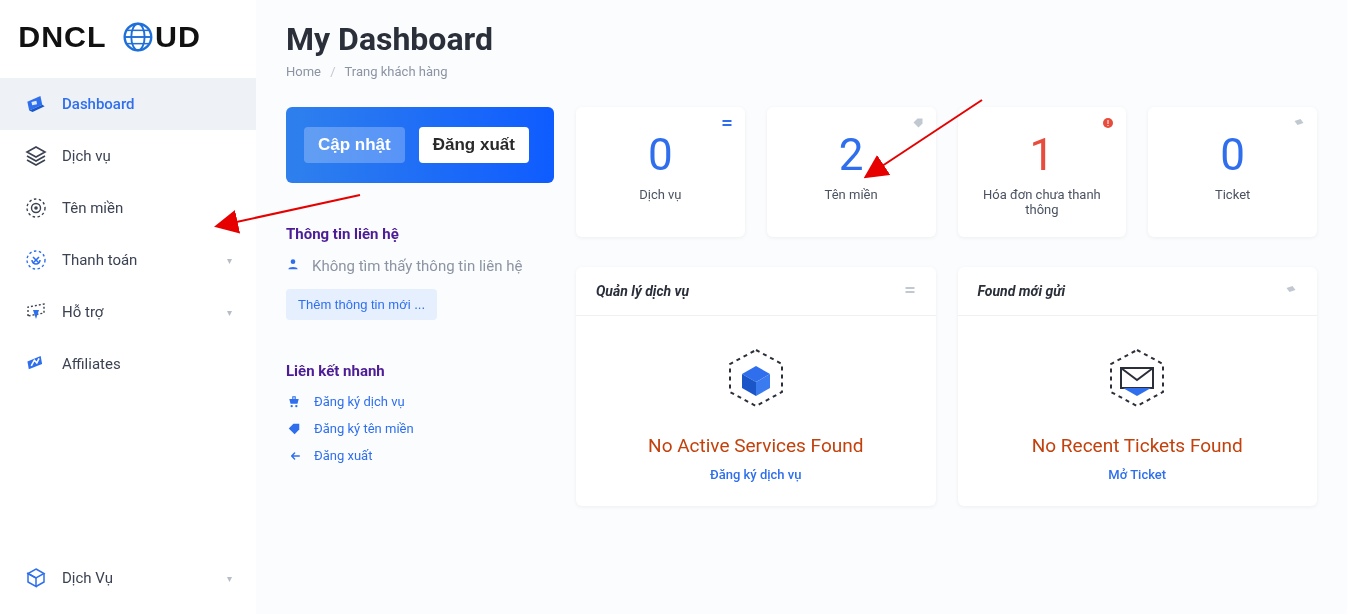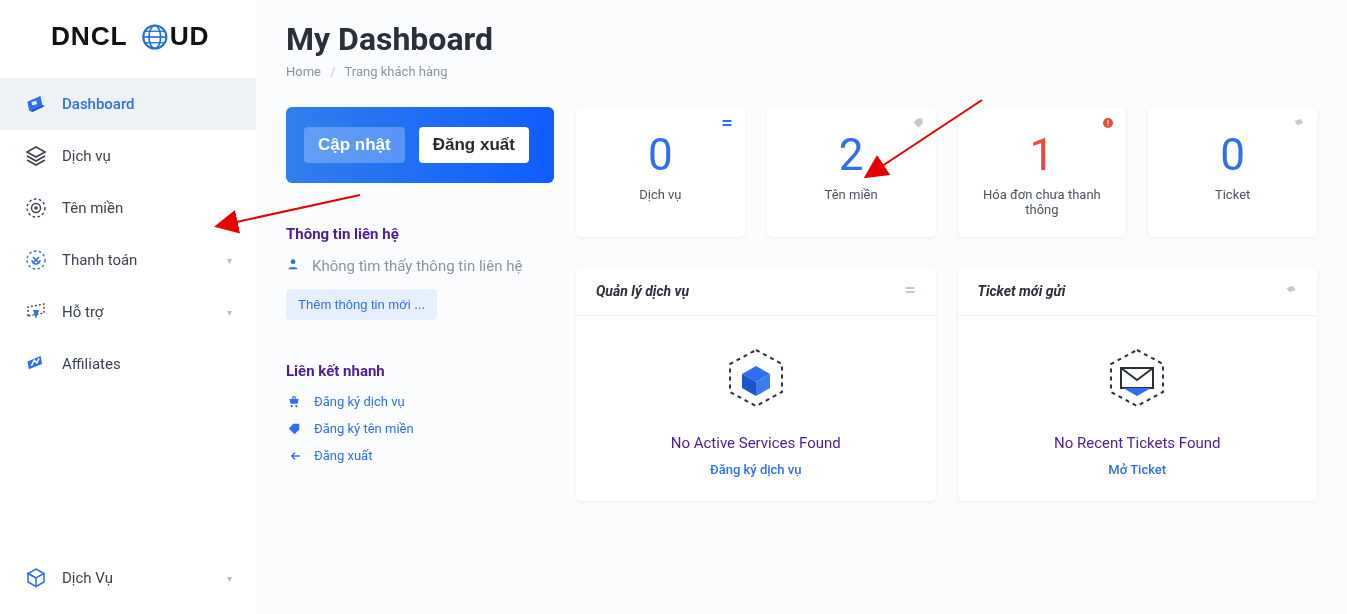--- a/index.html
+++ b/index.html
@@ -1,21 +1,21 @@
 <!DOCTYPE html>
 <html><head>
 <meta charset="utf-8">
 <style>
   * { box-sizing: border-box; margin: 0; padding: 0; }
   body { font-family: -apple-system, BlinkMacSystemFont, "Segoe UI", Roboto, Arial, sans-serif; background: #fff; color: #333; width: 1347px; height: 614px; overflow: hidden; position: relative;}
   .app { display: flex; height: 614px; }
 
   
   .sidebar { width: 256px; background: #fff; display: flex; flex-direction: column; }
-  .logo { padding: 18px 32px 14px; display:flex; align-items:center; justify-content:flex-start;margin-left:19px;}
+  .logo { padding: 18px 18px 14px; display:flex; align-items:center; justify-content:flex-start;}
   .logo svg { width: 200px; height: 38px; }
   .nav { flex: 1; padding-top: 8px; }
   .nav-item { display:flex; align-items:center; gap:14px; padding: 14px 24px; color:#3b4252; font-size:15px; cursor:pointer; position:relative;}
   .nav-item.active { background:#eef2f7; color:#2f6fed; font-weight:500;}
   .nav-item .nav-icon { width:24px; height:24px; display:inline-flex; align-items:center; justify-content:center;}
   .nav-chevron { position:absolute; right:24px; color:#b7bdc6; font-size:10px;}
   .nav-bottom { margin-top:auto; padding-bottom:10px;}
 
   
   .main { flex:1; background:#fbfcfe; display:flex; flex-direction:column; padding: 20px 30px 0 30px; min-width:0;}
@@ -47,21 +47,21 @@
   .stat-label { font-size:13px; color:#4b5261;}
   .blue { color:#2f6fed;}
   .red { color:#e74c3c;}
   .panels { display:flex; gap:22px;}
   .panel { flex:1; background:#fff; border-radius:6px; box-shadow:0 1px 4px rgba(0,0,0,.06); min-width:0; padding-bottom: 20px;}
   .panel-head { display:flex; align-items:center; justify-content:space-between; padding:16px 20px; border-bottom:1px solid #eef1f4;font-style:italic;}
   .panel-head .ptitle { font-weight:700; font-size:14px; color:#2a2f3a;}
   .panel-head .picon { color:#b7bdc6; font-size:12px;}
   .panel-body { padding:28px 20px 4px; display:flex; flex-direction:column; align-items:center; gap:10px;}
   .empty-icon { width:80px; height:74px; }
-  .empty-msg { font-size:15px; color:#4c1d95; margin-top:6px;}
+  .empty-msg { font-size:19px; color:#c2410c; margin-top:6px;}
   .empty-link { font-size:13px; color:#2f6fed; cursor:pointer; font-weight:500;}
 
   
   .arrows { position:absolute; top:0; left:0; pointer-events:none; width:1347px; height:614px;}
 </style>
 </head>
 <body>
 
 <div class="app">
 
@@ -280,21 +280,21 @@
                 <path d="M40 22 L54 30 L40 38 L26 30 Z" fill="#2f6fed"></path>
                 <path d="M26 30 L26 44 L40 52 L40 38 Z" fill="#1a56c7"></path>
                 <path d="M54 30 L54 44 L40 52 L40 38 Z" fill="#3b7bf0"></path>
               </svg>
               <div class="empty-msg">No Active Services Found</div>
               <a class="empty-link">Đăng ký dịch vụ</a>
             </div>
           </div>
           <div class="panel">
             <div class="panel-head">
-              <span class="ptitle">Ticket mới gửi</span>
+              <span class="ptitle">Found mới gửi</span>
               <span class="picon">
                 <svg width="12" height="12" viewBox="0 0 24 24">
                     <path d="M3 8 L15 4 L21 12 L9 16 Z" fill="#c2c8d0"></path>
                   </svg>
               </span>
             </div>
             <div class="panel-body">
               <svg class="empty-icon" viewBox="0 0 80 74">
                 <path d="M40 6 L66 20 L66 48 L40 62 L14 48 L14 20 Z" fill="none" stroke="#2a2f3a" stroke-width="2" stroke-dasharray="4 4"></path>
                 <path d="M24 24 L56 24 L56 44 L24 44 Z" fill="#fff" stroke="#2a2f3a" stroke-width="2"></path>

